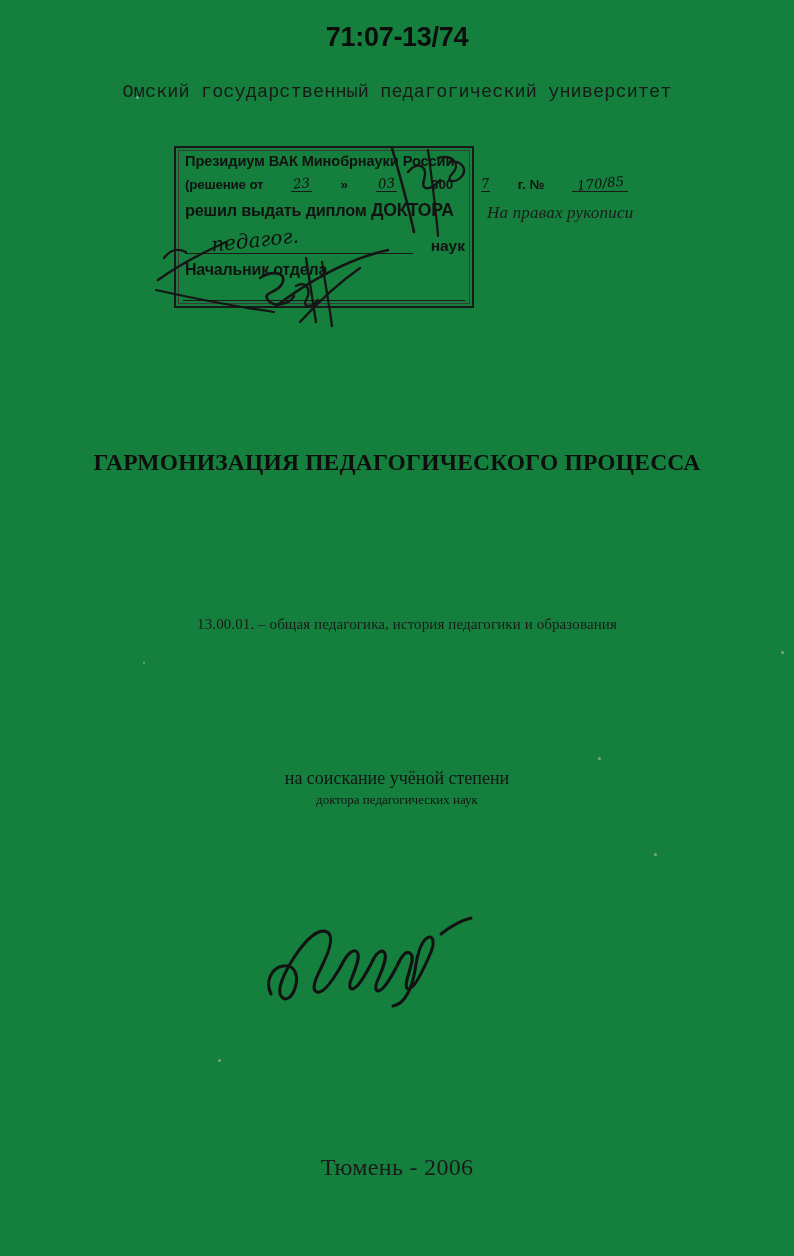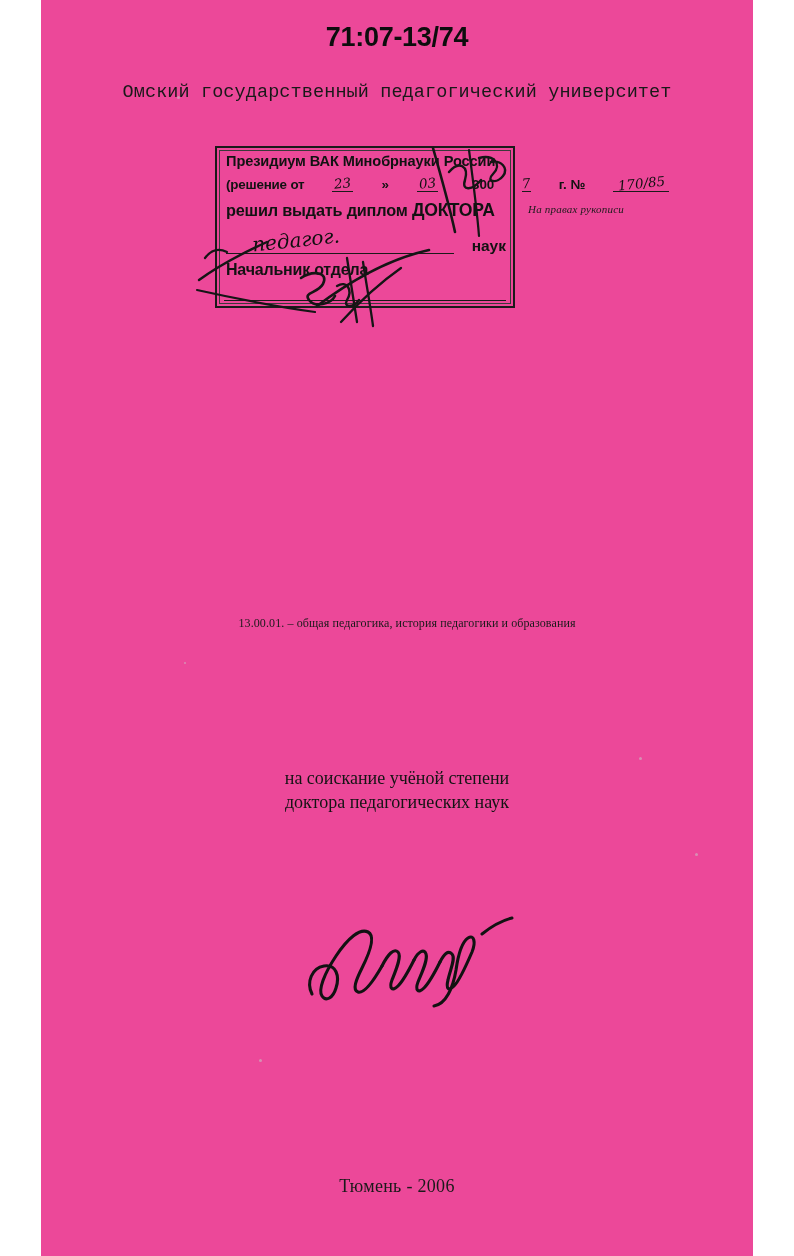--- a/index.html
+++ b/index.html
@@ -3,24 +3,24 @@
 <meta charset="utf-8">
 <title>Dissertation Title Page</title>
 <style>
   html, body {
     margin: 0;
     padding: 0;
     background: #ffffff;
   }
   .page {
     position: relative;
-    width: 712px;
+    width: 794px;
     height: 1256px;
     margin: 0 auto;
-    background: #ec4899;
+    background: #15803d;
     overflow: hidden;
     font-family: "Liberation Serif", "DejaVu Serif", serif;
     color: #141414;
     -webkit-font-smoothing: antialiased;
   }
 
   
   .abs { position: absolute; }
   .center-x { left: 0; right: 0; text-align: center; }
 
@@ -159,21 +159,21 @@
   .scribble {
     position: absolute;
     pointer-events: none;
     overflow: visible;
   }
 
   
   .manuscript-note {
     left: 487px;
     top: 203px;
-    font-size: 11px;
+    font-size: 17px;
     font-style: italic;
     color: #1b1b1b;
     letter-spacing: 0.2px;
     text-align: center;
   }
 
   
   .author {
     top: 352px;
     font-size: 20.5px;
@@ -189,59 +189,58 @@
     font-size: 23.5px;
     line-height: 30px;
     letter-spacing: 0.2px;
     color: #0e0e0e;
   }
   .title .tline { white-space: nowrap; }
 
   
   .specialty {
     top: 616px;
-    font-size: 12px;
+    font-size: 15px;
     letter-spacing: 0.1px;
     color: #1a1a1a;
     margin-left: 20px;
   }
 
   
   .diss-head {
     top: 741px;
     font-size: 19.5px;
     letter-spacing: 1.2px;
     color: #141414;
   }
   .diss-sub1 {
     top: 768px;
     font-size: 18px;
     color: #141414;
   }
   .diss-sub2 {
     top: 792px;
-    font-size: 18px;
+    font-size: 13px;
     color: #141414;
   }
 
   
   .signature-area {
     left: 255px;
     top: 890px;
     width: 230px;
     height: 120px;
   }
 
   
   .city-year {
     top: 1154px;
-    font-size: 18px;
+    font-size: 24px;
     letter-spacing: 0.3px;
     color: #1a1a1a;
-    margin-top: 22px;
   }
 
   
   .speckle {
     position: absolute;
     background: #c9c9c9;
     border-radius: 50%;
     opacity: .55;
   }
 </style>
@@ -320,20 +319,21 @@
 
         <path d="M8 118 C14 110, 22 108, 30 112" stroke-width="2.2"></path>
       </g>
     </svg>
   </div>
 
   <div class="abs manuscript-note">На правах рукописи</div>
 
 
   <div class="abs center-x title">
+    <div class="tline">ГАРМОНИЗАЦИЯ  ПЕДАГОГИЧЕСКОГО ПРОЦЕССА</div>
   </div>
 
   <div class="abs center-x specialty">13.00.01. – общая педагогика, история педагогики и образования</div>
 
   <div class="abs center-x diss-sub1">на соискание учёной степени</div>
   <div class="abs center-x diss-sub2">доктора педагогических наук</div>
 
   <div class="abs signature-area">
     <svg width="230" height="120" viewBox="0 0 230 120">
       <g fill="none" stroke="#121212" stroke-linecap="round" stroke-linejoin="round">

